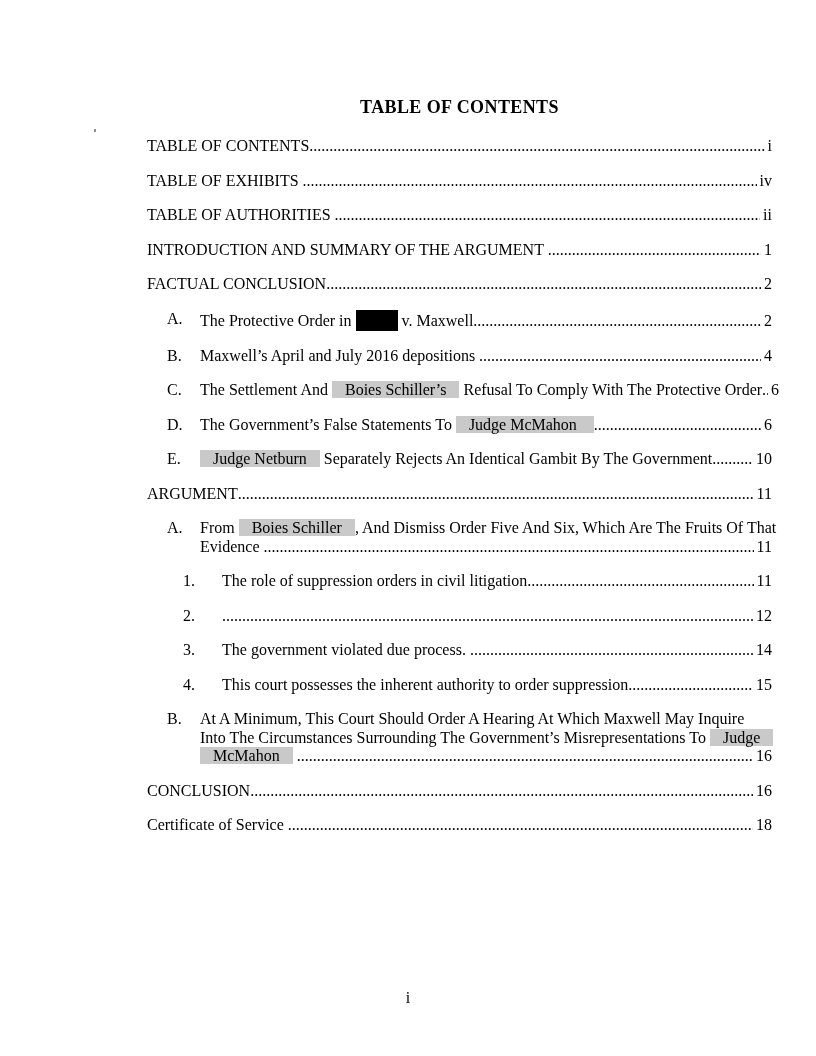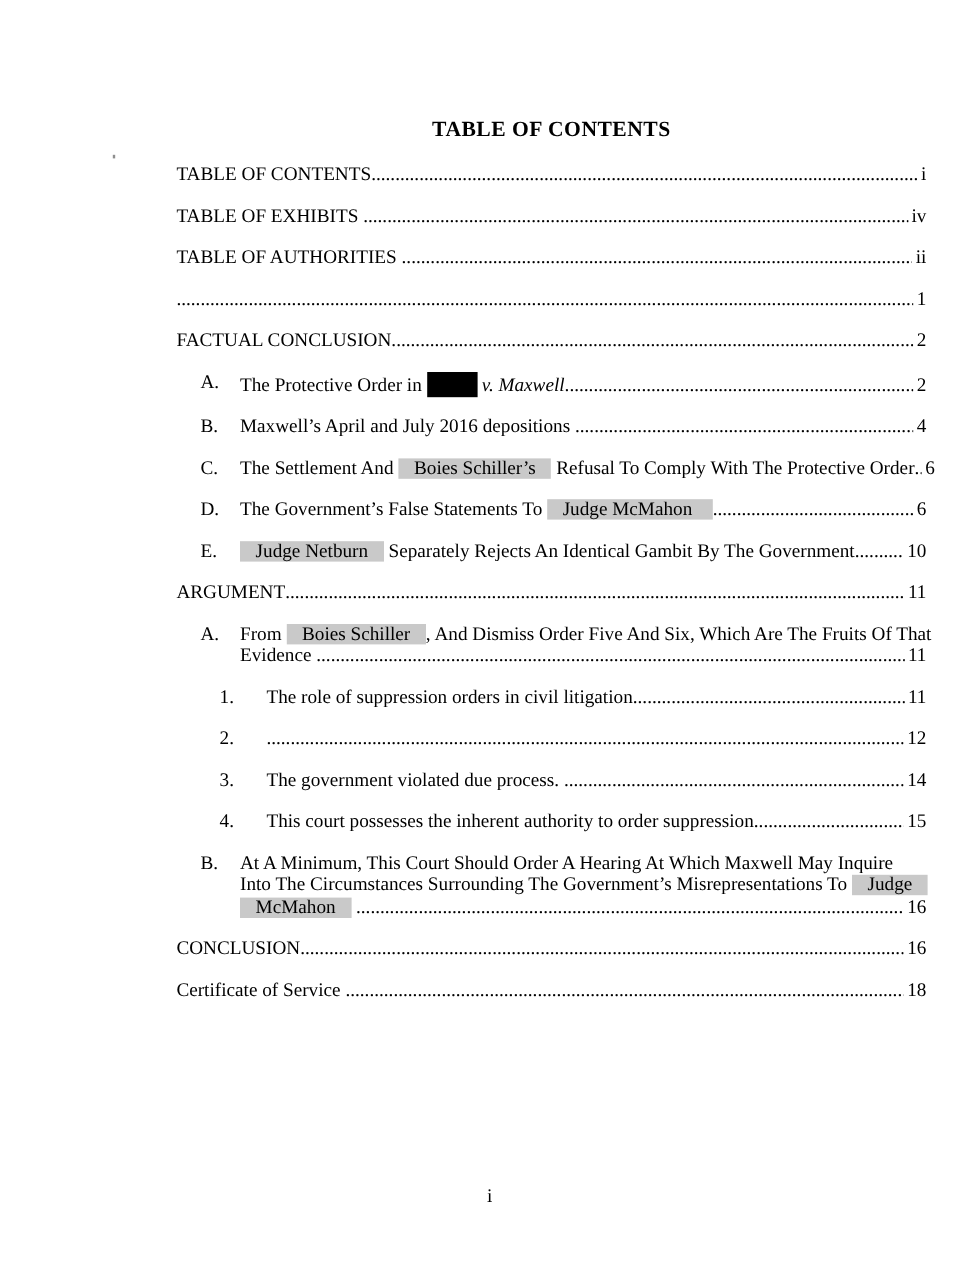--- a/index.html
+++ b/index.html
@@ -45,21 +45,21 @@
     flex: 1 1 auto;
     overflow: hidden;
     white-space: nowrap;
     min-width: 6px;
   }
   .leader::after {
     content: "..........................................................................................................................................................................................................................................................";
   }
   .pageno { flex: 0 0 auto; padding-left: 3px; }
   .hl { background: #c9c9c9; padding: 0 13px; }
-  .it { font-style: italic; }
+  .it { }
   .redaction {
     display: inline-block;
     width: 42px;
     height: 21px;
     background: #000000;
     vertical-align: -5px;
   }
   .footer-page-number {
     position: absolute;
     left: 0;
@@ -87,21 +87,21 @@
         <div class="entry level-0">
           <div class="line last"><span class="text"><span class="">TABLE OF CONTENTS</span></span><span class="leader"></span><span class="pageno">i</span></div>
         </div>
         <div class="entry level-0">
           <div class="line last"><span class="text"><span class="">TABLE OF EXHIBITS </span></span><span class="leader"></span><span class="pageno">iv</span></div>
         </div>
         <div class="entry level-0">
           <div class="line last"><span class="text"><span class="">TABLE OF AUTHORITIES </span></span><span class="leader"></span><span class="pageno">ii</span></div>
         </div>
         <div class="entry level-0">
-          <div class="line last"><span class="leader"></span><span class="pageno">1</span></div>
+          <div class="line last"><span class="text"><span class="">INTRODUCTION AND SUMMARY OF THE ARGUMENT </span></span><span class="leader"></span><span class="pageno">1</span></div>
         </div>
         <div class="entry level-0">
           <div class="line last"><span class="text"><span class="">FACTUAL CONCLUSION</span></span><span class="leader"></span><span class="pageno">2</span></div>
         </div>
         <div class="entry level-1">
           <span class="marker">A.</span>
           <div class="line last"><span class="text"><span class="">The Protective Order in </span><span class="redaction"></span><span class=""> </span><span class="it">v. Maxwell</span></span><span class="leader"></span><span class="pageno">2</span></div>
         </div>
         <div class="entry level-1">
           <span class="marker">B.</span>

